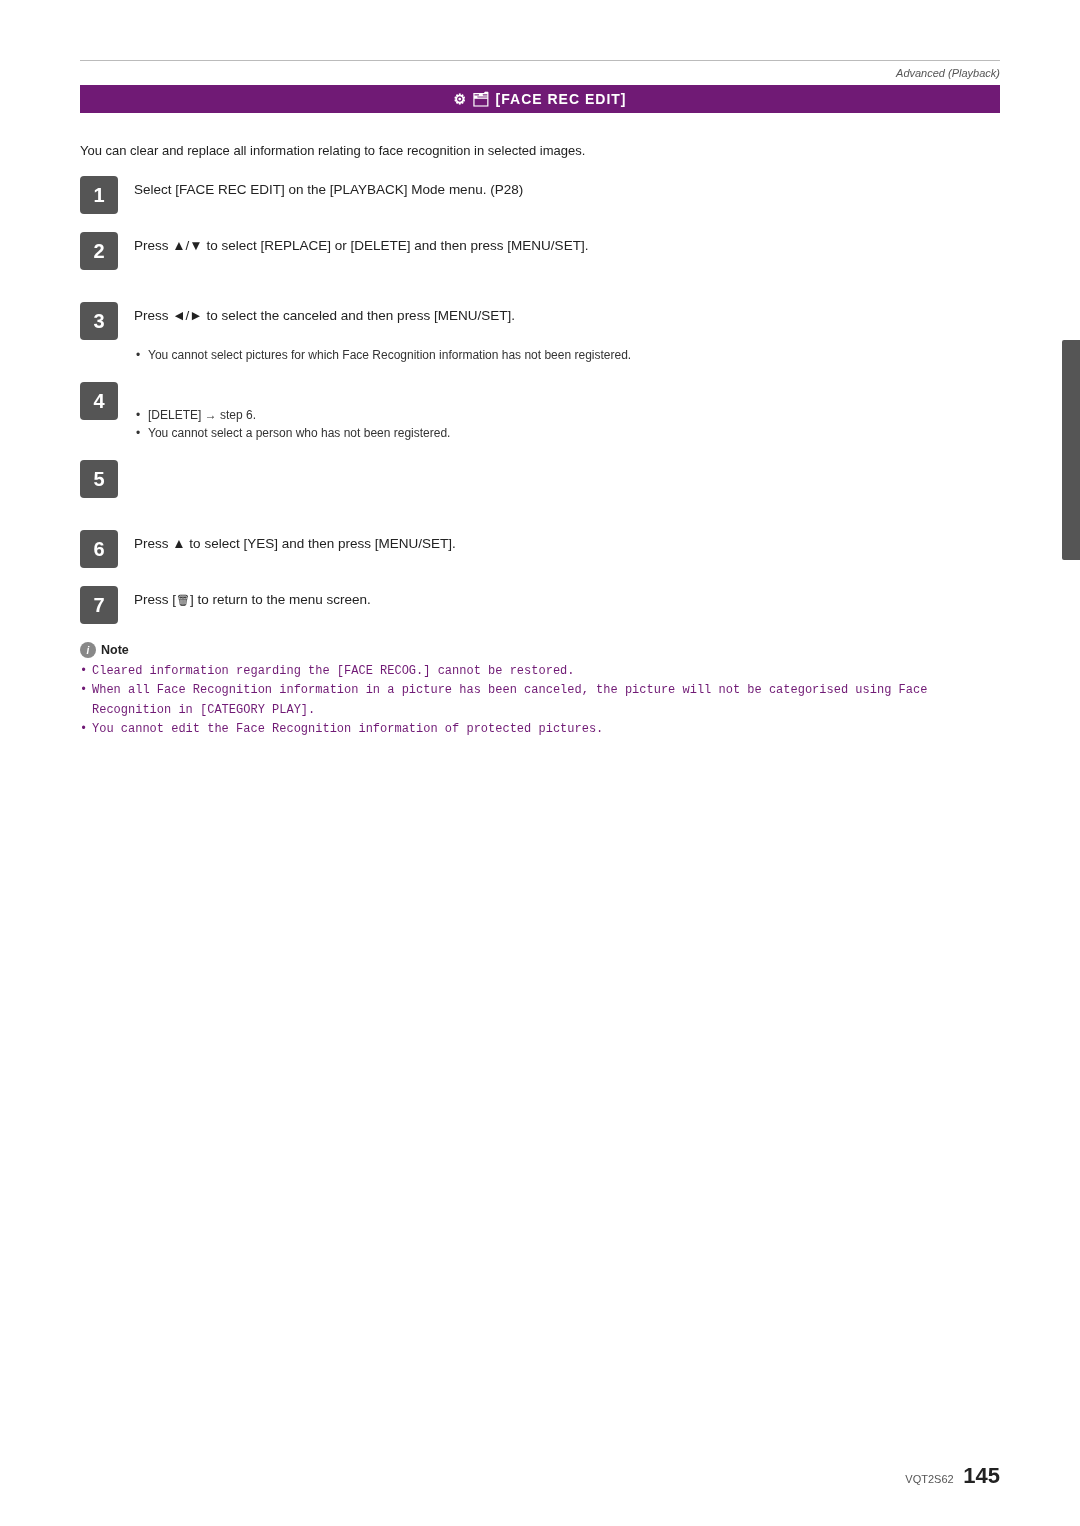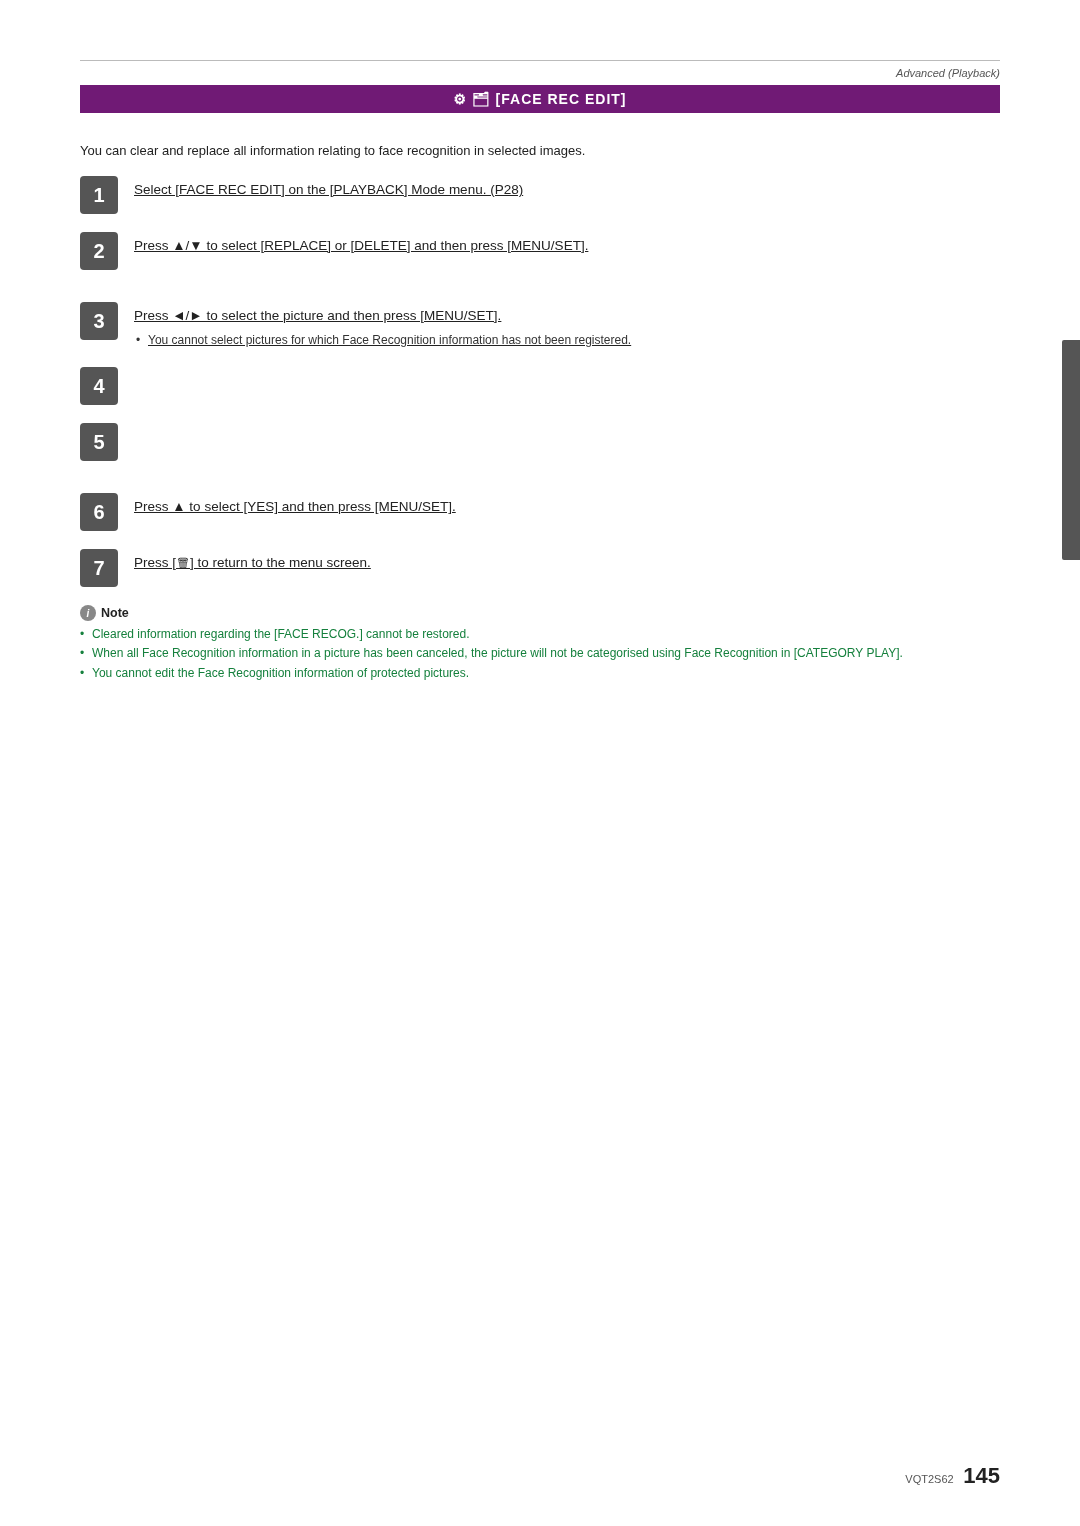--- a/index.html
+++ b/index.html
@@ -63,29 +63,28 @@
       display: flex;
       align-items: center;
       justify-content: center;
       border-radius: 4px;
       margin-right: 16px;
       flex-shrink: 0;
     }
     .step-content {
       flex: 1;
       padding-top: 4px;
-      text-decoration: underline;
     }
     .step-content .main-text {
       font-size: 13.5px;
       color: #222;
       line-height: 1.5;
     }
     .step-content .sub-bullets {
-      margin-top: 5px;
+      margin-top: 20px;
       margin-left: 2px;
     }
     .step-content .sub-bullets li {
       font-size: 12px;
       color: #333;
       list-style: none;
       padding-left: 12px;
       position: relative;
       line-height: 1.5;
     }
@@ -118,25 +117,26 @@
       font-size: 10px;
       display: inline-flex;
       align-items: center;
       justify-content: center;
       margin-right: 5px;
       font-style: italic;
       font-weight: bold;
     }
     .note-bullets li {
       font-size: 12px;
-      color: #15803d;
+      color: #701a75;
       list-style: none;
       padding-left: 12px;
       position: relative;
       line-height: 1.6;
+      font-family: Liberation Mono, monospace;
     }
     .note-bullets li::before {
       content: "•";
       position: absolute;
       left: 0;
     }
     .page-number-area {
       position: absolute;
       bottom: 37px;
       right: 80px;
@@ -194,30 +194,34 @@
   <div class="step step-large-gap">
     <div class="step-num-box">2</div>
     <div class="step-content">
       <div class="main-text">Press ▲/▼ to select [REPLACE] or [DELETE] and then press [MENU/SET].</div>
     </div>
   </div>
 
   <div class="step">
     <div class="step-num-box">3</div>
     <div class="step-content">
-      <div class="main-text">Press ◄/► to select the picture and then press [MENU/SET].</div>
+      <div class="main-text">Press ◄/► to select the canceled and then press [MENU/SET].</div>
       <ul class="sub-bullets">
         <li>You cannot select pictures for which Face Recognition information has not been registered.</li>
       </ul>
     </div>
   </div>
 
   <div class="step">
     <div class="step-num-box">4</div>
     <div class="step-content">
+      <ul class="sub-bullets">
+        <li>[DELETE] → step 6.</li>
+        <li>You cannot select a person who has not been registered.</li>
+      </ul>
     </div>
   </div>
 
   <div class="step step-large-gap">
     <div class="step-num-box">5</div>
   </div>
 
   <div class="step">
     <div class="step-num-box">6</div>
     <div class="step-content">

